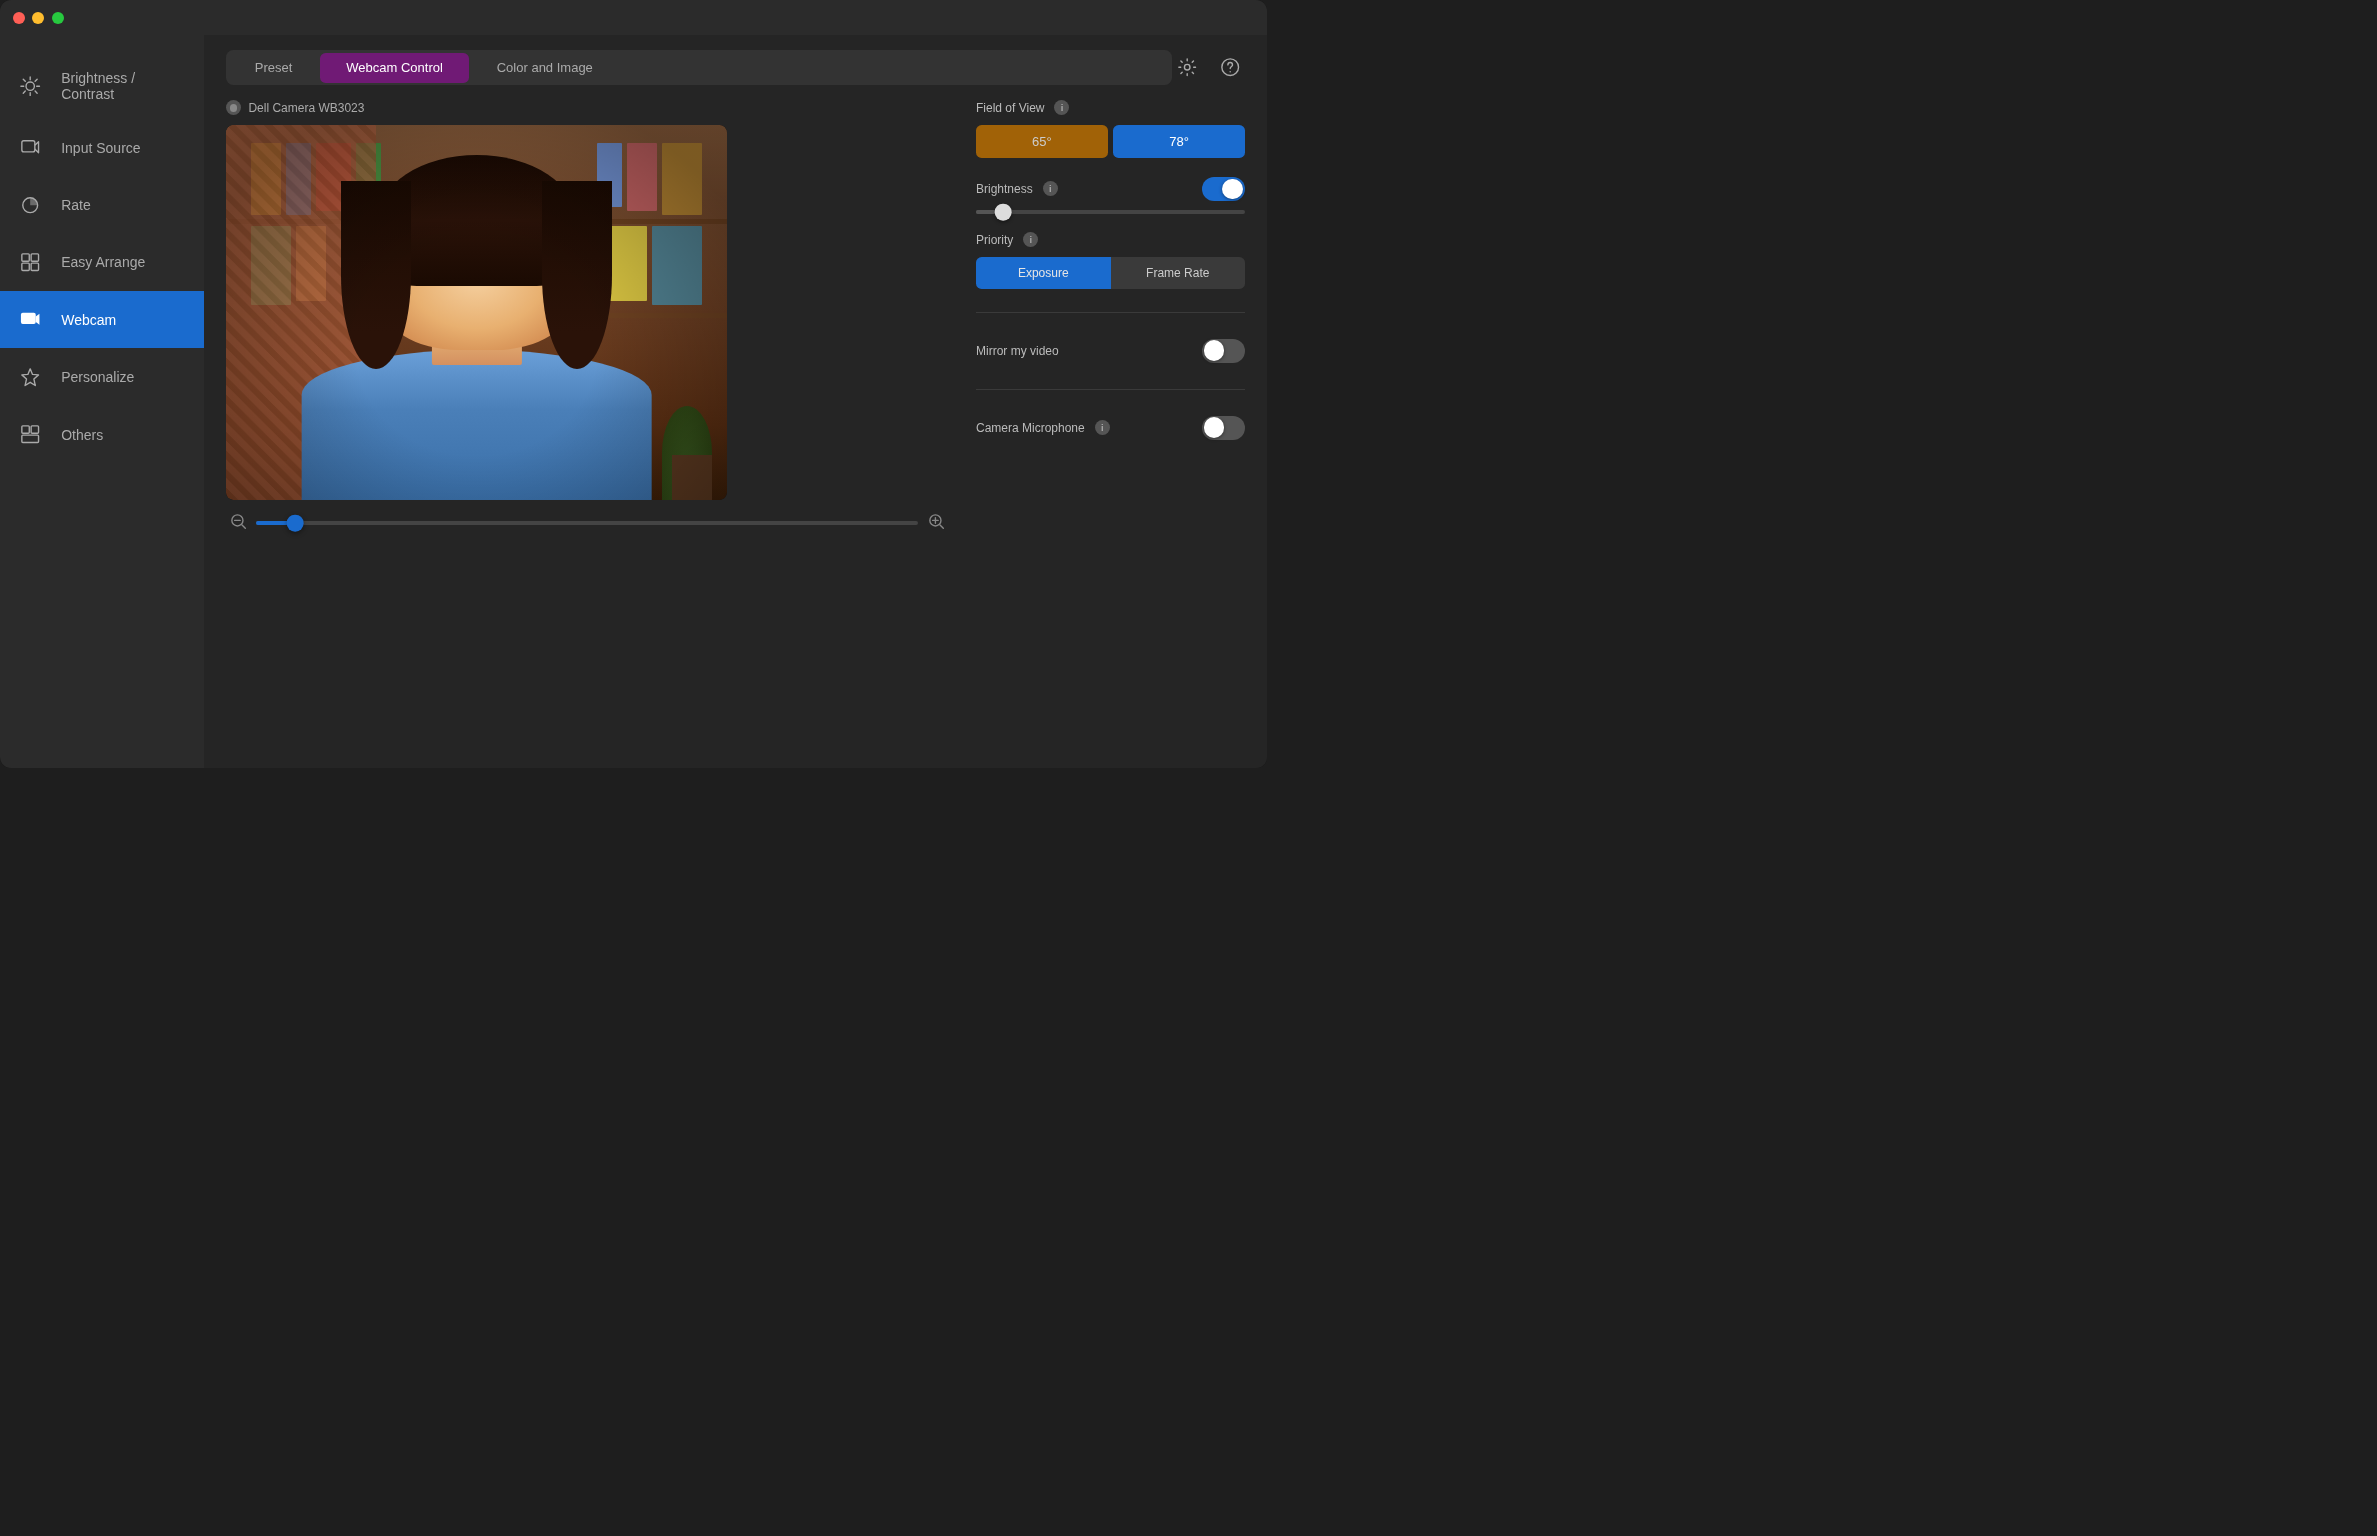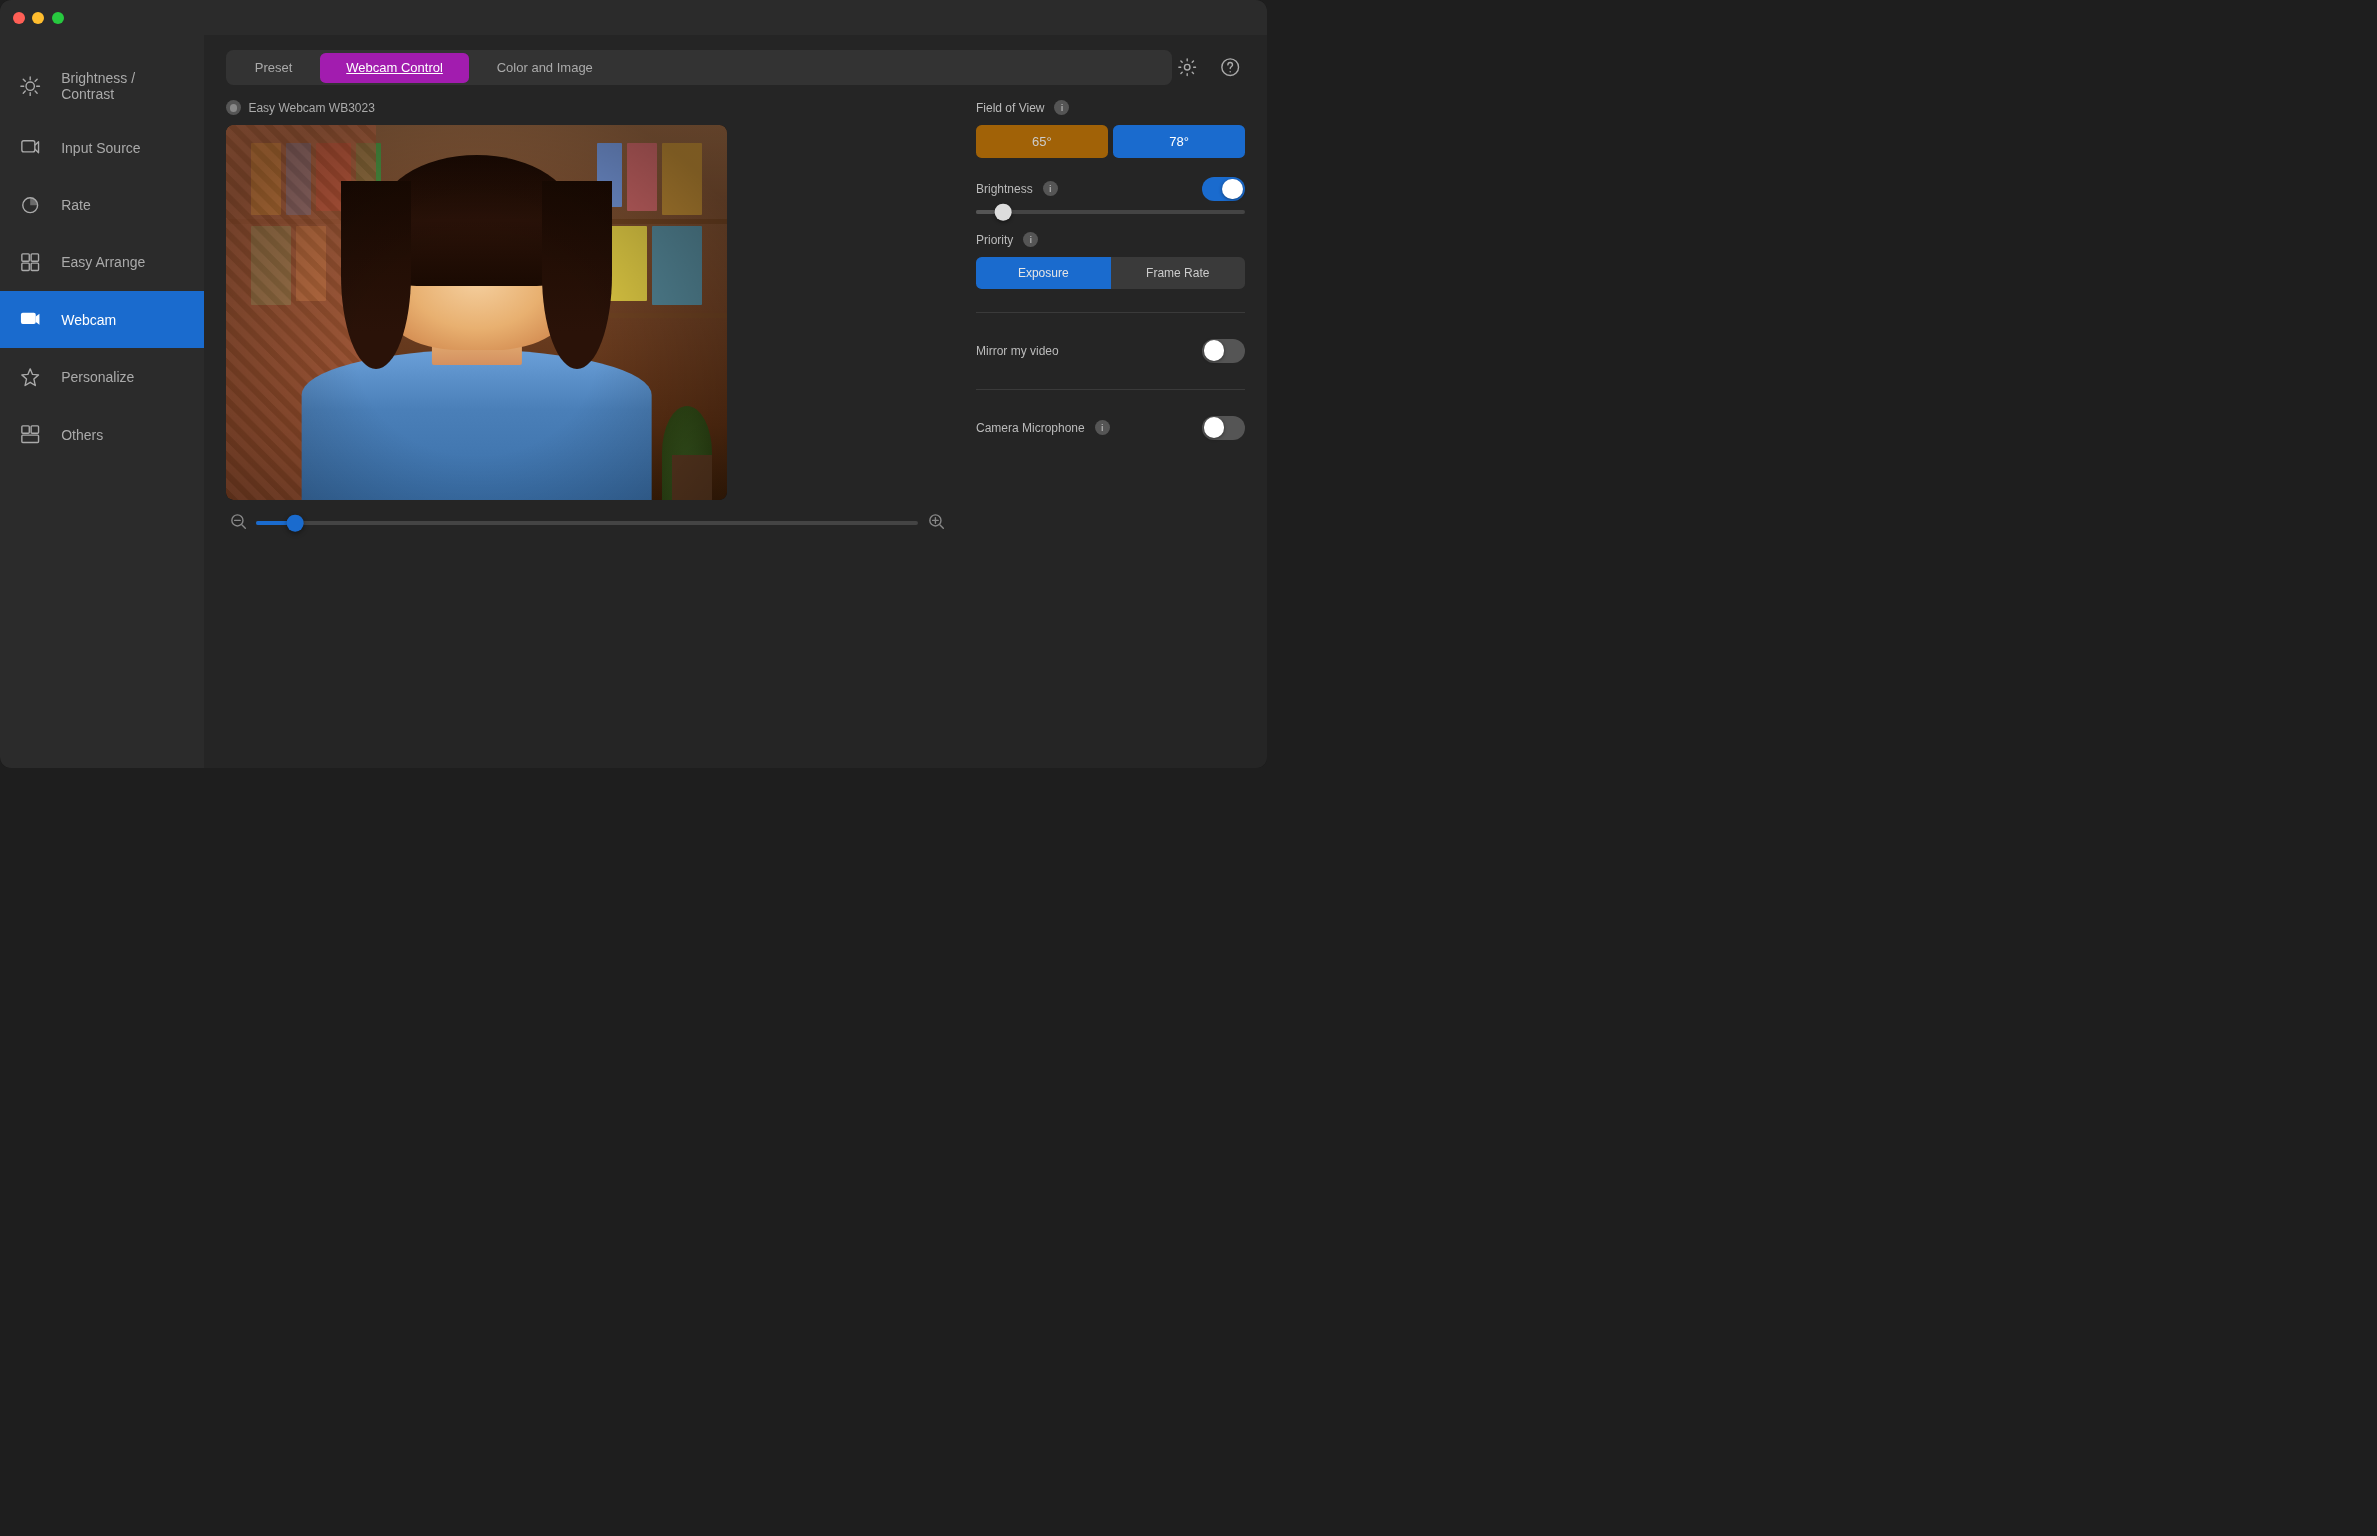--- a/index.html
+++ b/index.html
@@ -138,23 +138,22 @@
       border: none;
       background: transparent;
       color: #aaa;
       font-size: 13px;
       cursor: pointer;
       font-family: inherit;
       transition: background 0.2s, color 0.2s;
     }
 
     .tab-btn.active {
-      background: #a21caf;
+      background: #701a75;
       color: #fff;
-      text-decoration: underline;
     }
 
     .top-bar-right {
       display: flex;
       gap: 13px;
       align-items: center;
     }
 
     .icon-btn {
       width: 30px;
@@ -649,21 +648,21 @@
           </button>
         </div>
       </div>
 
       <div class="webcam-content">
 
         <div class="webcam-left">
 
           <div class="camera-label">
             <div class="camera-dot"></div>
-            <span>Easy Webcam WB3023</span>
+            <span>Dell Camera WB3023</span>
           </div>
 
           <div class="webcam-preview">
 
             <div class="webcam-photo">
 
               <div class="photo-bg"></div>
 
               <div class="shelf" style="top: 25%; background: #6b4020;"></div>
               <div class="shelf" style="top: 50%; background: #6b4020;"></div>

